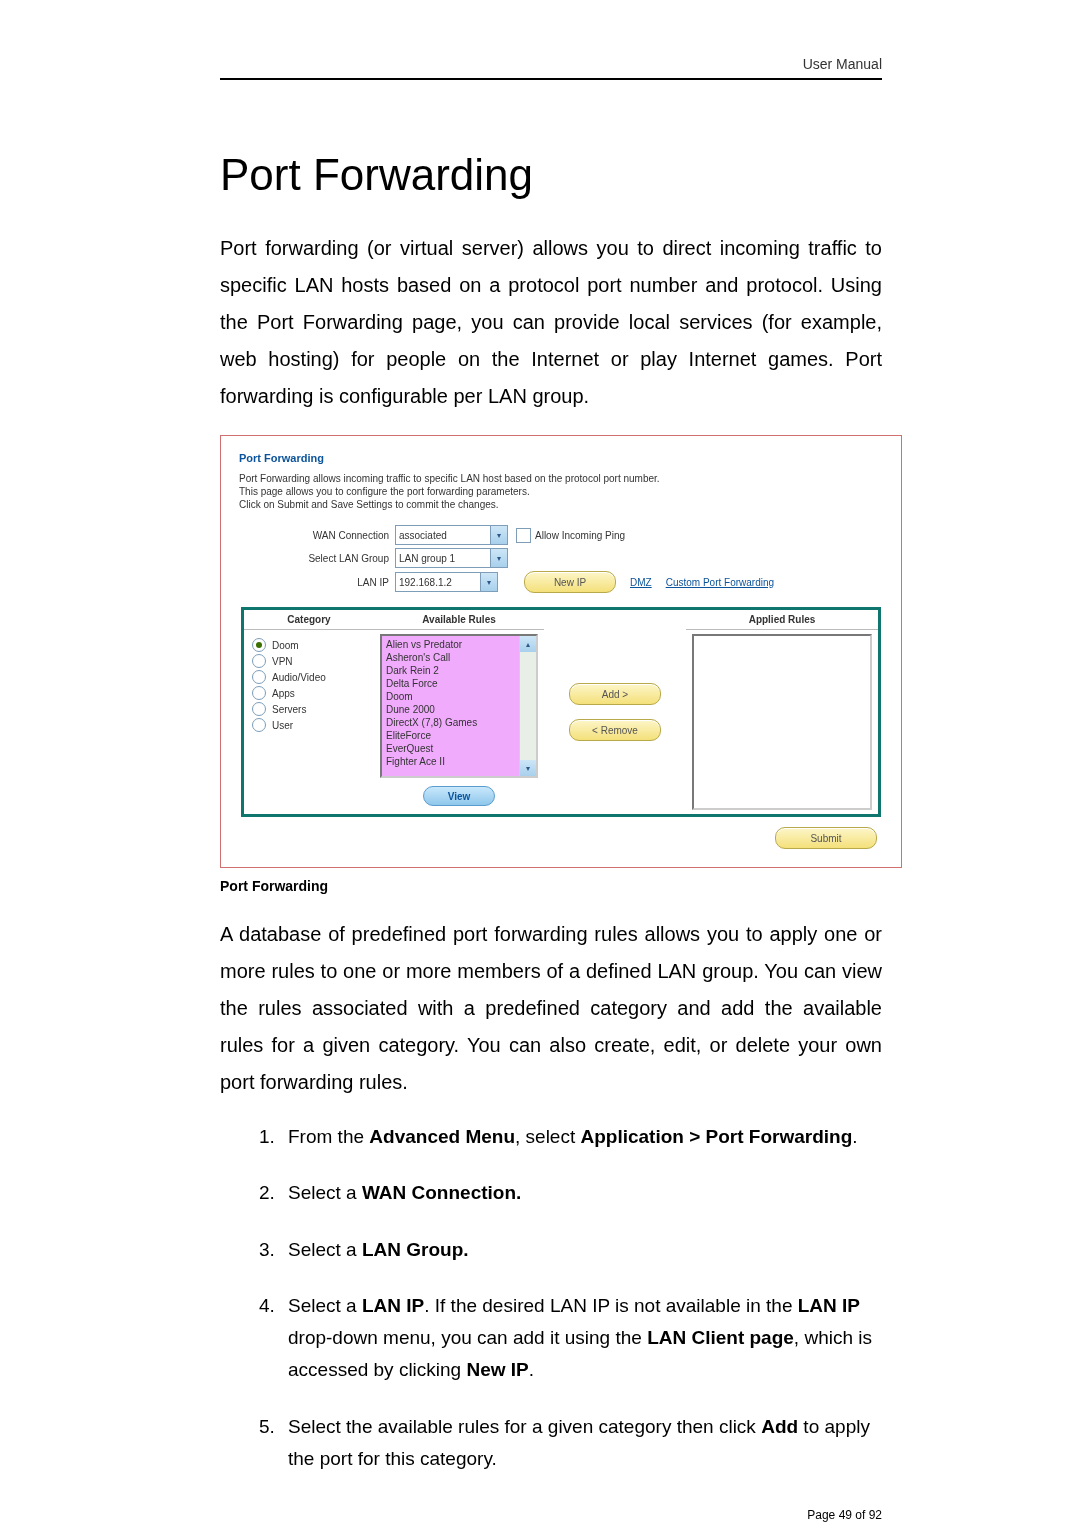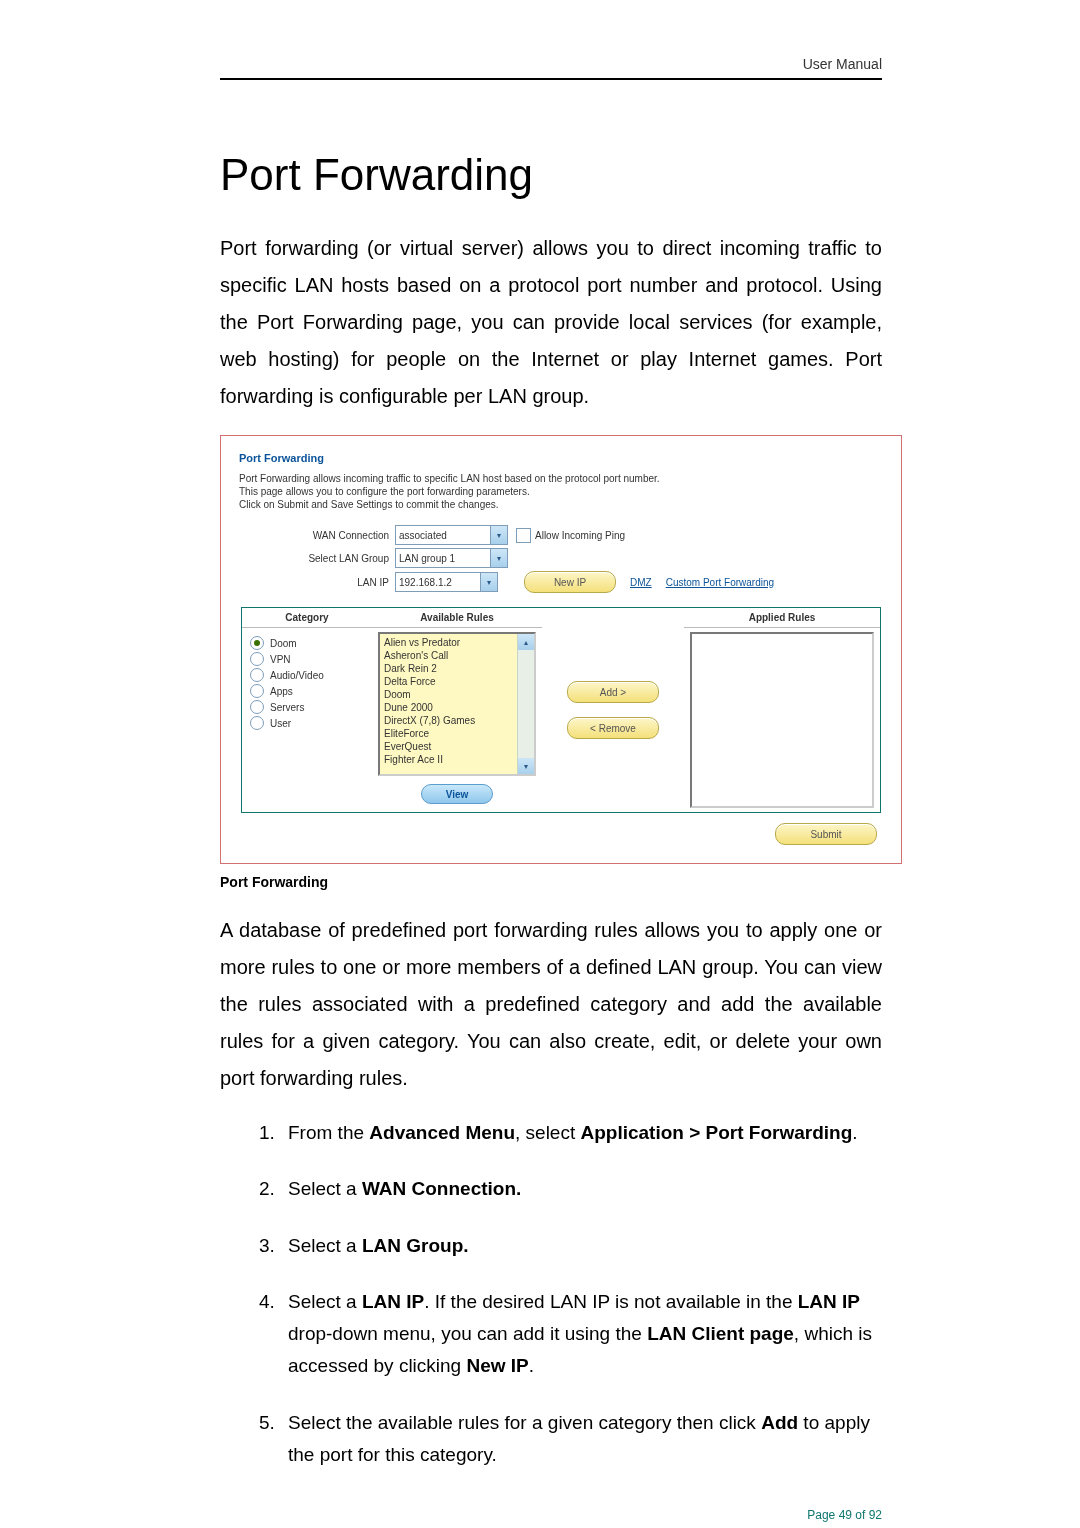--- a/index.html
+++ b/index.html
@@ -133,21 +133,21 @@
     margin-left: 8px;
     font-size: 10px;
   }
   .inline-check .cb {
     width: 13px; height: 13px;
     border: 1px solid #7e9db9;
     background: #fff;
     margin-right: 4px;
   }
   .rules-box {
-    border: 1px solid #0f766e;
+    border: 3px solid #0f766e;
     margin: 14px 2px 10px 2px;
     display: flex;
     padding: 0;
   }
   .cat-col {
     width: 130px;
     border-right: 0;
   }
   .col-header {
     font-weight: bold;
@@ -187,21 +187,21 @@
     display: flex;
     flex-direction: column;
   }
   .avail-list {
     border: 2px inset #ccc;
     margin: 4px 6px;
     height: 140px;
     overflow: hidden;
     position: relative;
     font-size: 10px;
-    background: #fef9c3;
+    background: #f0abfc;
   }
   .avail-list .scroll {
     height: 100%;
     overflow-y: auto;
     padding: 2px 4px;
   }
   .avail-list .item { padding: 1px 0; }
   .avail-scrollbar {
     position: absolute;
     right: 0; top: 0; bottom: 0;
@@ -284,21 +284,21 @@
   }
   ol.steps li {
     margin-bottom: 24px;
     padding-left: 8px;
   }
   .footer {
     position: absolute;
     bottom: 22px;
     right: 90px;
     font-size: 12px;
-    color: #0f766e;
+    color: #000000;
   }
 </style>
 </head>
 <body>
 
 <div class="page">
   <div class="header-right">User Manual</div>
   <hr class="header-rule">
 
   <h1 class="main-title">Port Forwarding</h1>

